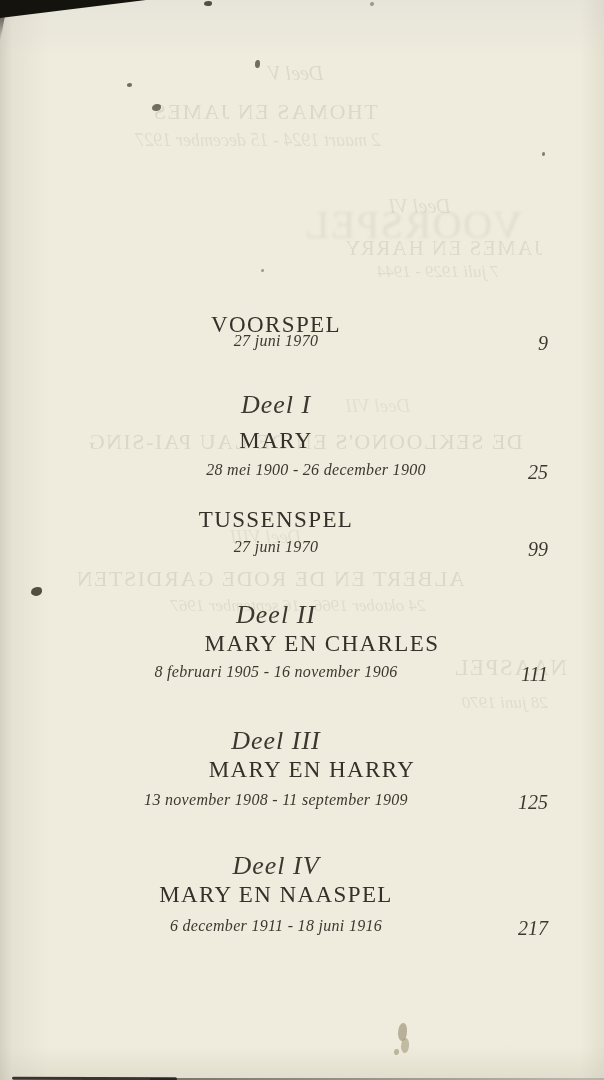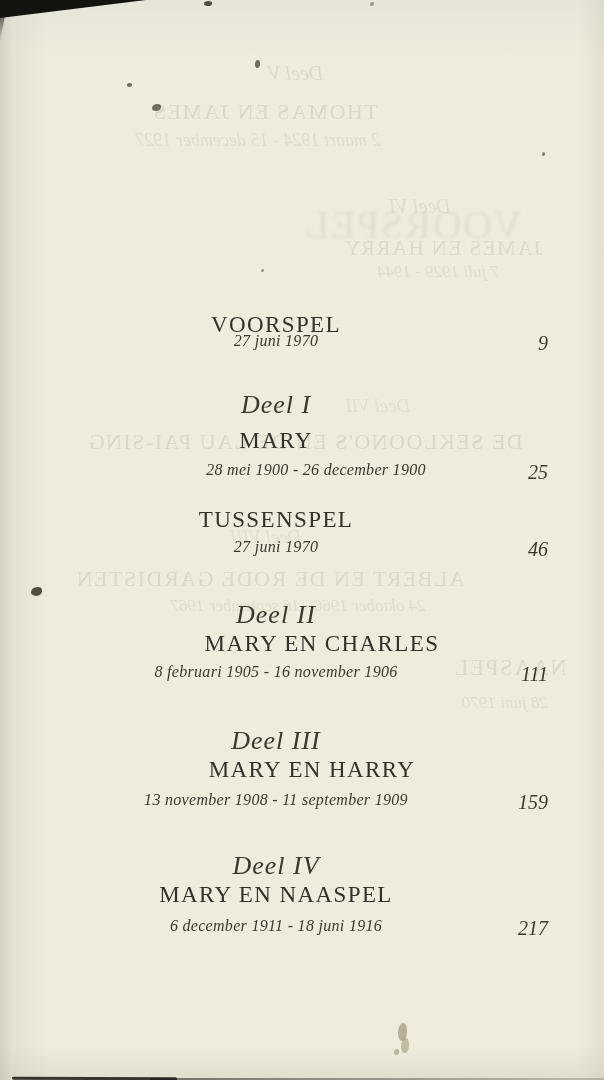--- a/index.html
+++ b/index.html
@@ -86,29 +86,29 @@
   <div id="toc">
       <div class="line title-line" style="top: 304px; margin-top: 8px;">VOORSPEL</div>
       <div class="line date-line" style="top: 332px;">27 juni 1970</div>
       <div class="page-num" style="top: 332px;">9</div>
       <div class="line part-line" style="top: 390px;">Deel I</div>
       <div class="line title-line" style="top: 428px;">MARY</div>
       <div class="line date-line" style="top: 461px; margin-left: 40px;">28 mei 1900 - 26 december 1900</div>
       <div class="page-num" style="top: 461px;">25</div>
       <div class="line title-line" style="top: 507px;">TUSSENSPEL</div>
       <div class="line date-line" style="top: 538px;">27 juni 1970</div>
-      <div class="page-num" style="top: 538px;">46</div>
+      <div class="page-num" style="top: 538px;">99</div>
       <div class="line part-line" style="top: 600px;">Deel II</div>
       <div class="line title-line" style="top: 631px; margin-left: 46px;">MARY EN CHARLES</div>
       <div class="line date-line" style="top: 663px;">8 februari 1905 - 16 november 1906</div>
       <div class="page-num" style="top: 663px;">111</div>
       <div class="line part-line" style="top: 726px;">Deel III</div>
       <div class="line title-line" style="top: 757px; padding-left: 36px;">MARY EN HARRY</div>
       <div class="line date-line" style="top: 791px; font-style: italic;">13 november 1908 - 11 september 1909</div>
-      <div class="page-num" style="top: 791px;">159</div>
+      <div class="page-num" style="top: 791px;">125</div>
       <div class="line part-line" style="top: 851px;">Deel IV</div>
       <div class="line title-line" style="top: 882px;">MARY EN NAASPEL</div>
       <div class="line date-line" style="top: 917px;">6 december 1911 - 18 juni 1916</div>
       <div class="page-num" style="top: 917px;">217</div>
     </div>
 
   <div id="specks">
       <div class="speck" style="left: 204px; top: 1px; width: 8px; height: 5px; background: rgb(43, 42, 34); opacity: 0.8;"></div>
       <div class="speck" style="left: 255px; top: 60px; width: 5px; height: 8px; background: rgb(58, 56, 44); opacity: 0.7;"></div>
       <div class="speck" style="left: 127px; top: 83px; width: 5px; height: 4px; background: rgb(58, 56, 44); opacity: 0.7;"></div>

